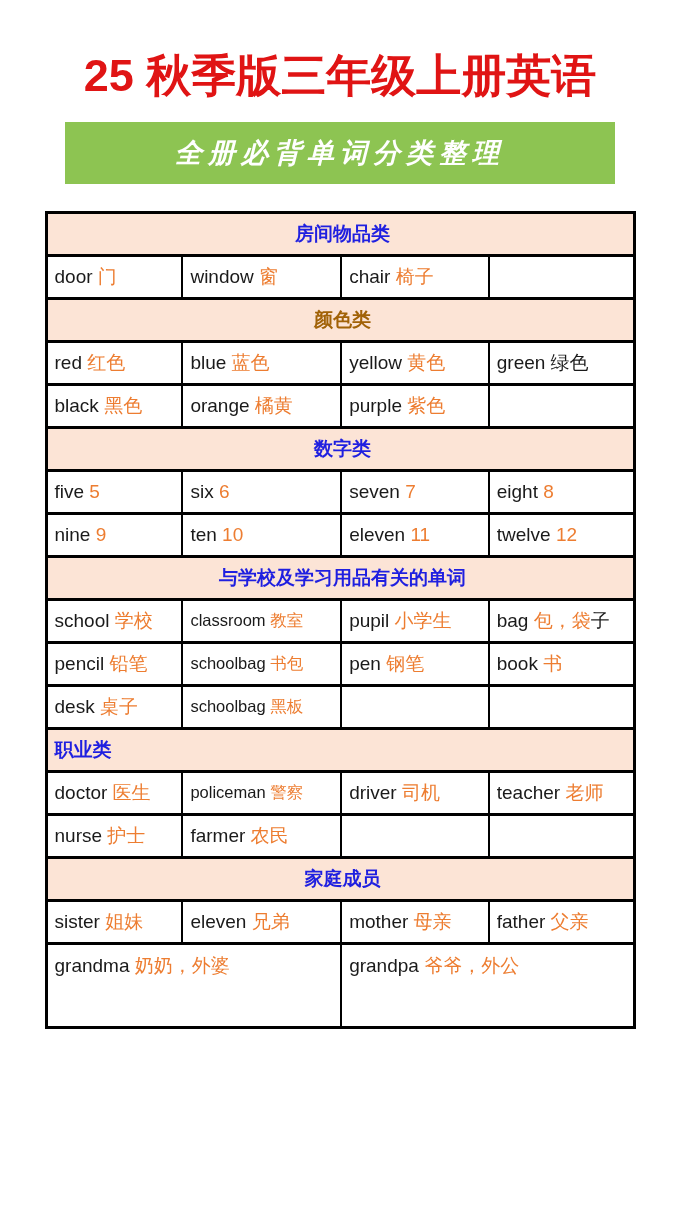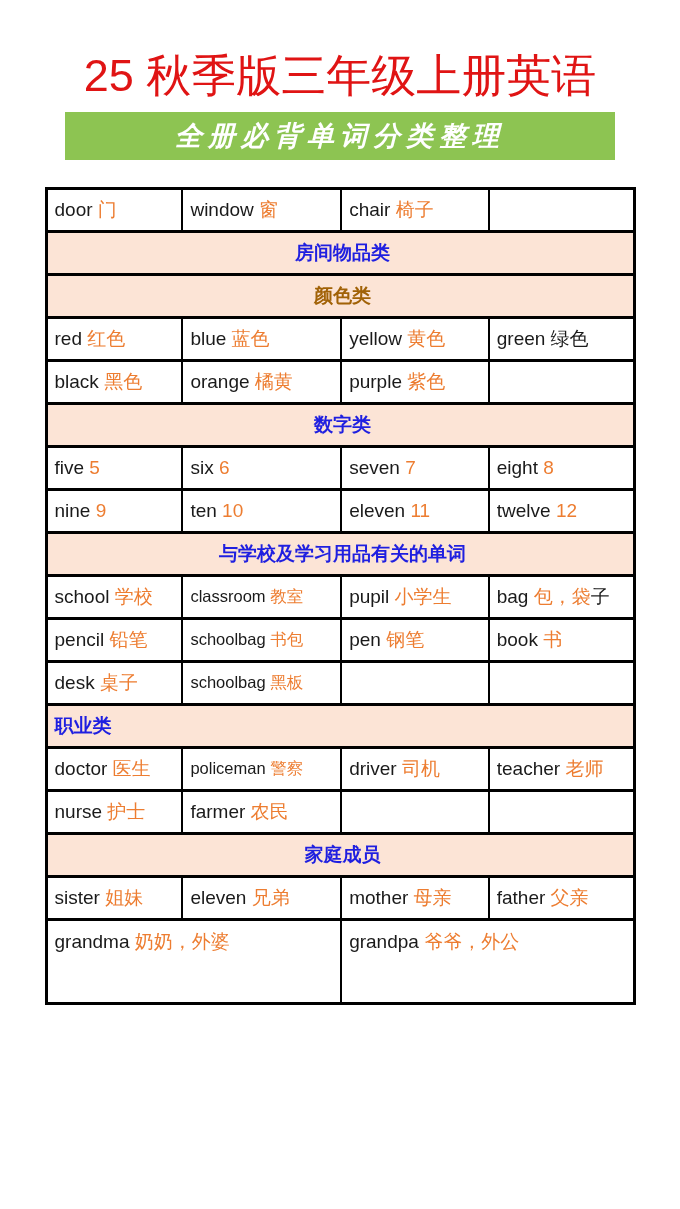--- a/index.html
+++ b/index.html
@@ -4,25 +4,25 @@
 <style>
   html,body{margin:0;padding:0;}
   body{
     width:680px;height:1209px;background:#ffffff;
     font-family:"Liberation Sans","DejaVu Sans",sans-serif;
     -webkit-font-smoothing:antialiased;
   }
   .page{width:680px;height:1209px;overflow:hidden;}
   .title{
     color:var(--red);
-    font-size:45px;font-weight:normal;text-align:center;
-    margin:46px 0 6px 0;letter-spacing:0px;white-space:nowrap;
+    font-size:45px;font-weight:bold;text-align:center;
+    margin:46px 0 16px 0;letter-spacing:0px;white-space:nowrap;
   }
   .banner{
-    width:550px;height:48px;margin:0 auto;background:var(--green);
+    width:550px;height:62px;margin:0 auto;background:var(--green);
     display:flex;align-items:center;justify-content:center;
   }
   .banner span{
     color:#ffffff;font-size:27px;font-weight:bold;font-style:italic;
     letter-spacing:6px;
     font-family:"DejaVu Serif","Liberation Serif",serif;
   }
   table{
     border-collapse:collapse;table-layout:fixed;
     width:591px;margin:27px auto 0 auto;
@@ -59,27 +59,27 @@
   </div>
   <table id="vocab-table">
     <colgroup>
       <col class="c1">
         <col class="c2">
         <col class="c3">
         <col class="c4">
     </colgroup>
     <tbody id="vocab-body">
         <tr>
+          <td colspan="4" class="sec blue">房间物品类</td>
+        </tr>
+        <tr>
           <td class=""><span class="k">door </span><span class="o">门</span></td>
           <td class=""><span class="k">window </span><span class="o">窗</span></td>
           <td class=""><span class="k">chair </span><span class="o">椅子</span></td>
           <td class=""></td>
-        </tr>
-        <tr>
-          <td colspan="4" class="sec blue">房间物品类</td>
         </tr>
         <tr>
           <td colspan="4" class="sec blk">颜色类</td>
         </tr>
         <tr>
           <td class=""><span class="k">red </span><span class="o">红色</span></td>
           <td class=""><span class="k">blue </span><span class="o">蓝色</span></td>
           <td class=""><span class="k">yellow </span><span class="o">黄色</span></td>
           <td class=""><span class="k">green 绿色</span></td>
         </tr>

